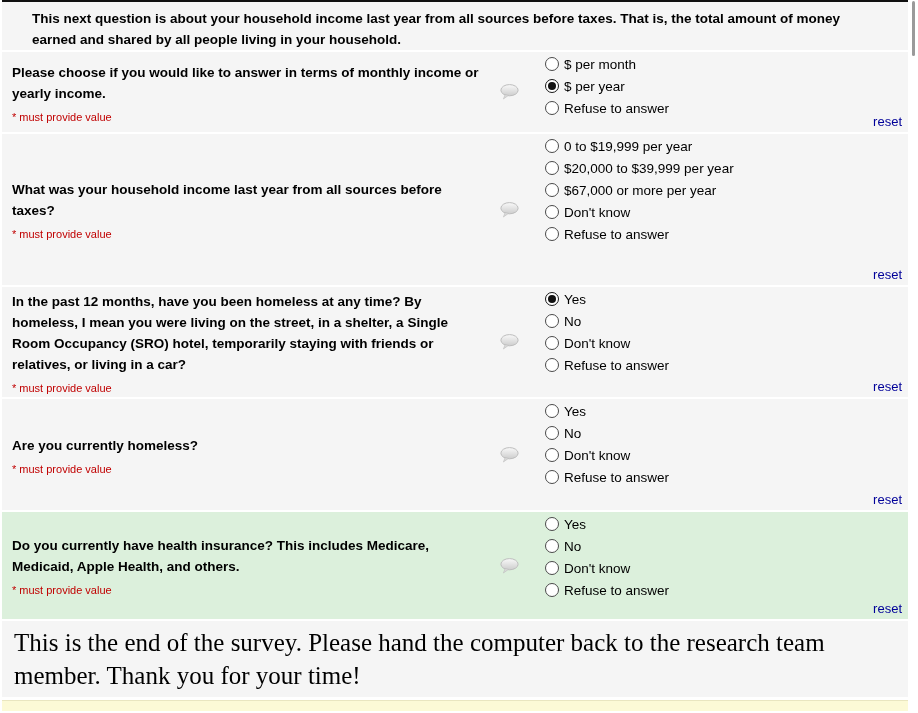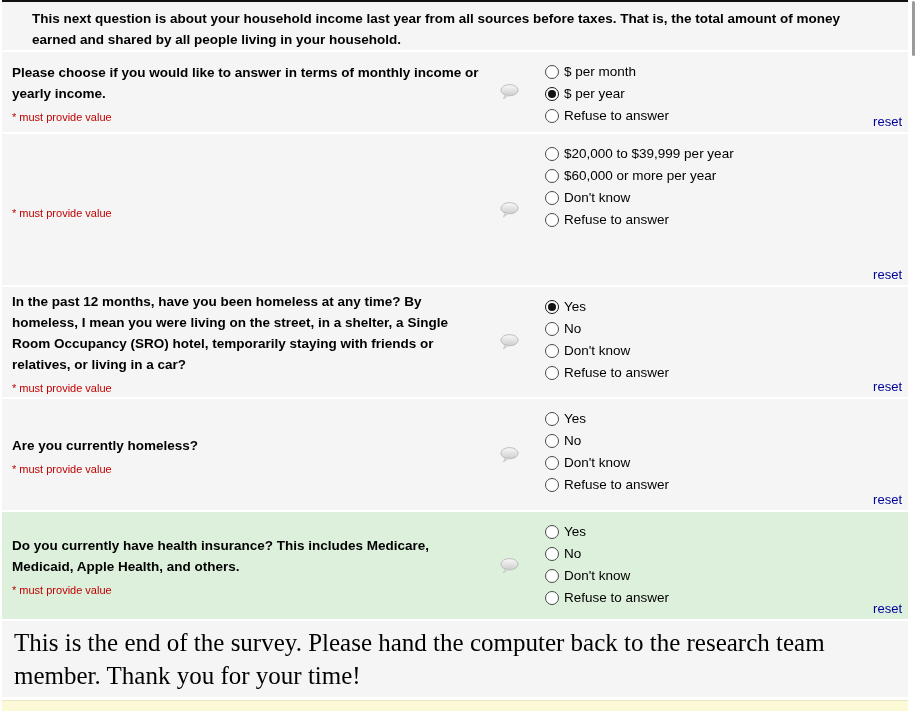--- a/index.html
+++ b/index.html
@@ -18,21 +18,21 @@
   .header-text{font-weight:700;font-size:13.5px;line-height:21px;max-width:855px;margin-left:20px;}
   .q-row{display:flex;}
   .q-left{
     width:498px;box-sizing:border-box;padding-left:10px;
     display:flex;flex-direction:column;justify-content:center;
   }
   .q-label{font-weight:700;font-size:13.5px;line-height:21px;padding-right:13px;}
   .q-req{margin-top:7px;font-size:11px;color:var(--required-red,#c00000);}
   .bubble-col{width:30px;display:flex;align-items:center;justify-content:flex-start;}
   .q-right{flex:1;box-sizing:border-box;padding:5px 0 0 15px;}
-  .opt{display:flex;align-items:flex-end;height:22px;cursor:pointer;}
+  .opt{display:flex;align-items:flex-start;height:22px;cursor:pointer;}
   .radio{
     width:12px;height:12px;border:1px solid #4a4a4a;border-radius:50%;
     background:#fff;margin-right:5px;position:relative;flex:none;box-sizing:content-box;
   }
   .radio.checked{border-color:#161616;}
   .radio.checked::after{
     content:"";position:absolute;left:2px;top:2px;right:2px;bottom:2px;
     border-radius:50%;background:#121212;
   }
   .opt-label{font-size:13.5px;color:#000;}
@@ -95,38 +95,43 @@
       <label class="opt">
         <span class="radio"></span>
         <span class="opt-label">Refuse to answer</span>
       </label>
     </div>
     <a class="reset-link">reset</a>
   </div>
 
   <div class="row q-row" style="height:151px;">
     <div class="q-left">
-      <div class="q-req">* must provide value</div>
-    </div>
-    <div class="bubble-col">
-      <span>
-        <svg class="bubble-svg" width="19" height="16" viewBox="0 0 19 16">
-          <ellipse cx="9.5" cy="6.2" rx="8.6" ry="5.6" fill="url(#bubbleGrad)" stroke="#bdbdbd" stroke-width="1"></ellipse>
-          <path d="M5.2 10.4 L3.4 15 L8.6 11.3 Z" fill="#d8d8d8" stroke="#bdbdbd" stroke-width="0.6"></path>
-        </svg>
-      </span>
-    </div>
-    <div class="q-right">
+      <div class="q-label">What was your household income last year from all sources before taxes?</div>
+      <div class="q-req">* must provide value</div>
+    </div>
+    <div class="bubble-col">
+      <span>
+        <svg class="bubble-svg" width="19" height="16" viewBox="0 0 19 16">
+          <ellipse cx="9.5" cy="6.2" rx="8.6" ry="5.6" fill="url(#bubbleGrad)" stroke="#bdbdbd" stroke-width="1"></ellipse>
+          <path d="M5.2 10.4 L3.4 15 L8.6 11.3 Z" fill="#d8d8d8" stroke="#bdbdbd" stroke-width="0.6"></path>
+        </svg>
+      </span>
+    </div>
+    <div class="q-right">
+      <label class="opt">
+        <span class="radio"></span>
+        <span class="opt-label">0 to $19,999 per year</span>
+      </label>
       <label class="opt">
         <span class="radio"></span>
         <span class="opt-label">$20,000 to $39,999 per year</span>
       </label>
       <label class="opt">
         <span class="radio"></span>
-        <span class="opt-label">$60,000 or more per year</span>
+        <span class="opt-label">$67,000 or more per year</span>
       </label>
       <label class="opt">
         <span class="radio"></span>
         <span class="opt-label">Don't know</span>
       </label>
       <label class="opt">
         <span class="radio"></span>
         <span class="opt-label">Refuse to answer</span>
       </label>
     </div>

